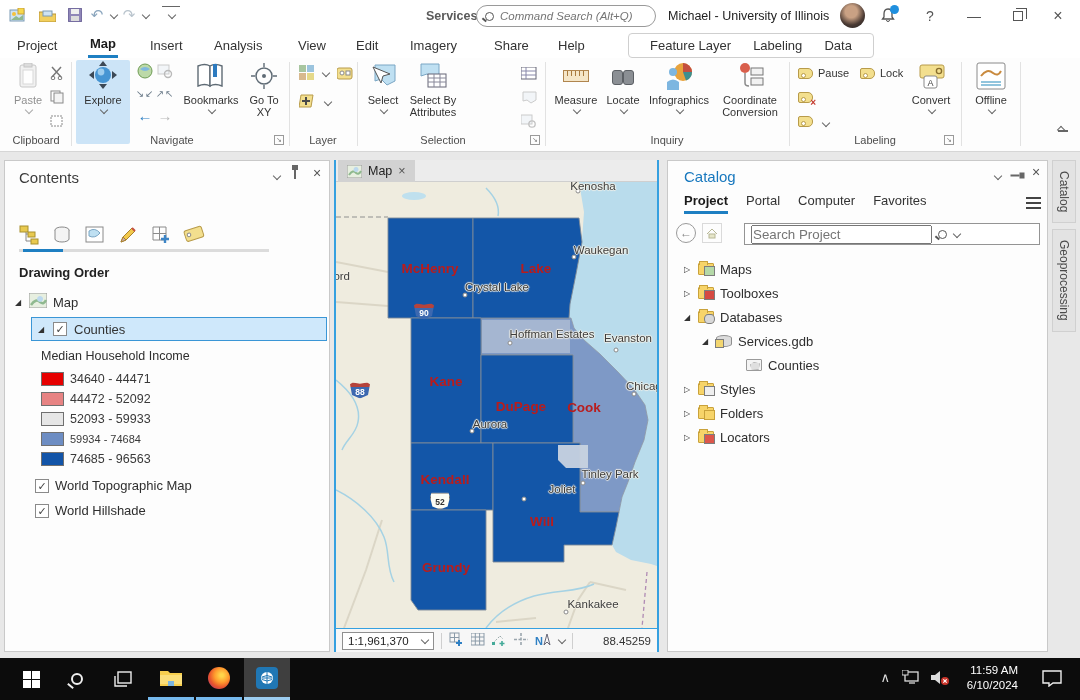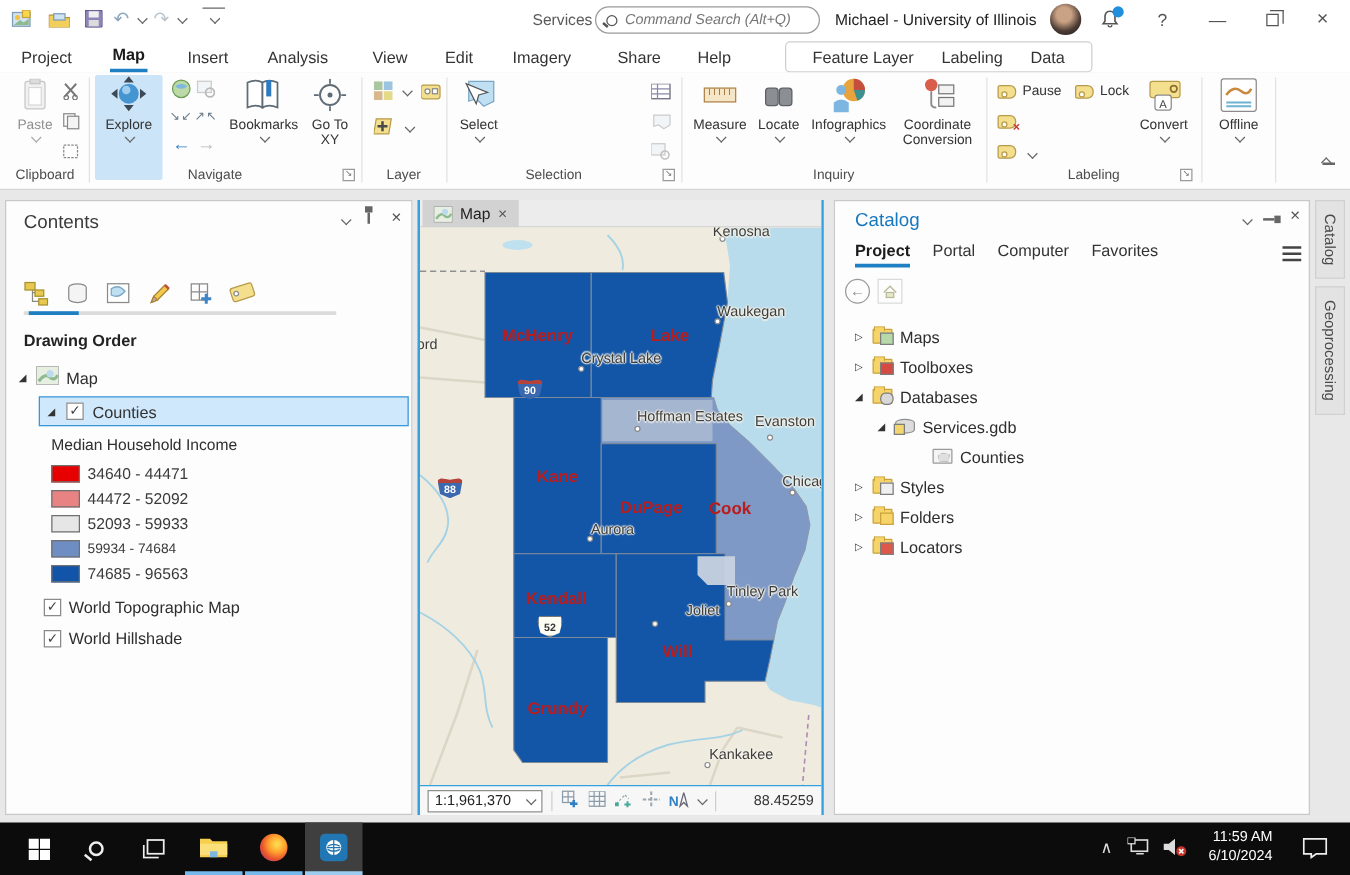--- a/index.html
+++ b/index.html
@@ -6,21 +6,21 @@
   html,body { width:1080px; height:700px; overflow:hidden; background:#e8e8e8;
     font-family:"Liberation Sans", sans-serif; font-size:12px; color:#333; }
   .abs { position:absolute; }
   .app { position:relative; width:1080px; height:700px; background:#e8e8e8; }
 
   
   .titlebar { position:absolute; left:0; top:0; width:1080px; height:32px; background:#fff; }
   .qat-btn { position:absolute; top:6px; width:18px; height:18px; display:flex; align-items:center; justify-content:center; cursor:default; }
   .chev { width:7px; height:7px; display:inline-block; position:relative; }
   .chev::after { content:""; position:absolute; left:1px; top:0; width:5px; height:5px; border-right:1.4px solid #666; border-bottom:1.4px solid #666; transform:rotate(45deg); }
-  .svc { position:absolute; top:9px; color:#5a5a5a; font-size:12.5px; }
+  .svc { position:absolute; top:9px; color:#5a5a5a; font-size:12.5px;font-weight:bold; }
   .cmdbox { position:absolute; left:476px; top:5px; width:180px; height:22px; border:1px solid #9a9a9a; border-radius:11px; background:#fff; display:flex; align-items:center; padding:0 8px; gap:6px; }
   .cmdbox input { border:none; outline:none; width:140px; font-style:italic; font-size:11.5px; color:#555; background:transparent; font-family:"Liberation Sans",sans-serif;}
   .mag { width:9px; height:9px; border:1.5px solid #555; border-radius:50%; position:relative; flex:none;}
   .mag::after { content:""; position:absolute; left:-4px; top:6px; width:5px; height:1.5px; background:#555; transform:rotate(40deg); }
   .acct { position:absolute; top:9px; font-size:12.5px; color:#222; }
   .avatar { position:absolute; left:840px; top:3px; width:25px; height:25px; border-radius:50%; background:radial-gradient(circle at 45% 35%, #c9a184 28%, #4a3a33 62%, #1d1d1f 100%); }
   .bell { position:absolute; left:880px; top:7px; width:18px; height:18px; }
   .bell svg { display:block; }
   .belldot { position:absolute; right:-1px; top:-2px; width:9px; height:9px; background:#1f8fde; border-radius:50%; }
   .winbtn { position:absolute; top:0; width:44px; height:32px; display:flex; align-items:center; justify-content:center; color:#555; font-size:14px; }
@@ -321,20 +321,30 @@
     <div class="rbig" style="left:362px;width:42px">
       <span class="ic">
           <svg width="28" height="26">
             <path d="M6 2 h20 v16 l-8 4 -6-6 -6 2z" fill="#bfe0f2" stroke="#7ba6c4"></path>
             <path d="M4 4 l8 16 2-7 7-2z" fill="#fff" stroke="#555"></path>
           </svg>
         </span>
       <span>Select</span>
         <span class="chev" style="margin-top:1px"></span>
     </div>
+    <div class="rbig" style="left:406px;width:54px">
+      <span class="ic">
+          <svg width="28" height="26">
+            <path d="M2 1 h18 v10 l-7 4 -5-4 -6 2z" fill="#bfe0f2" stroke="#7ba6c4"></path>
+            <rect x="9" y="11" width="18" height="13" fill="#fff" stroke="#667"></rect>
+            <path d="M9 15 h18 M9 19 h18 M15 11 v13 M21 11 v13" stroke="#889" stroke-width="1"></path>
+          </svg>
+        </span>
+      <span>Select By Attributes</span>
+    </div>
     <div class="rsm" style="left:520px;top:6px">
         <svg width="16" height="13">
           <rect x="0" y="0" width="15" height="12" fill="#fff" stroke="#667"></rect>
           <path d="M0 4 h15 M0 8 h15 M5 0 v12" stroke="#88a" stroke-width="1"></path>
         </svg>
       </div>
     <div class="rsm" style="left:520px;top:30px;opacity:.5">
         <svg width="15" height="13">
           <path d="M1 1 h13 v8 l-5 3 -4-3 -4 1z" fill="#e8eff5" stroke="#9a9a9a"></path>
         </svg>
@@ -725,20 +735,25 @@
     </div>
 
     <div class="abs" style="left:8px;top:62px;width:20px;height:20px;border:1px solid #9a9a9a;border-radius:50%;display:flex;align-items:center;justify-content:center;color:#888">←</div>
     <div class="abs" style="left:34px;top:62px;width:20px;height:20px;border:1px solid #c3c3c3;display:flex;align-items:center;justify-content:center;opacity:.6">
       <svg width="12" height="11">
           <path d="M1 6 L6 1 L11 6" fill="none" stroke="#8a8a52"></path>
           <rect x="3" y="6" width="6" height="4" fill="#d8d8a8" stroke="#8a8a52"></rect>
         </svg>
     </div>
     <div class="abs" style="left:58px;top:66px"><span class="funnel"></span></div>
+    <div class="sbox abs" style="left:76px;top:62px;width:296px">
+      <input placeholder="Search Project" style="">
+      <span class="mag"></span>
+      <span class="chev"></span>
+    </div>
 
     <div class="abs" style="left:6px;top:96px;width:368px">
 
         <div class="treerow" style="height: 24px; padding-left: 8px;">
           <span class="exp">▷</span>
           <span class="ti maps"></span>
           <span>Maps</span>
         </div>
 
         <div class="treerow" style="height: 24px; padding-left: 8px;">

